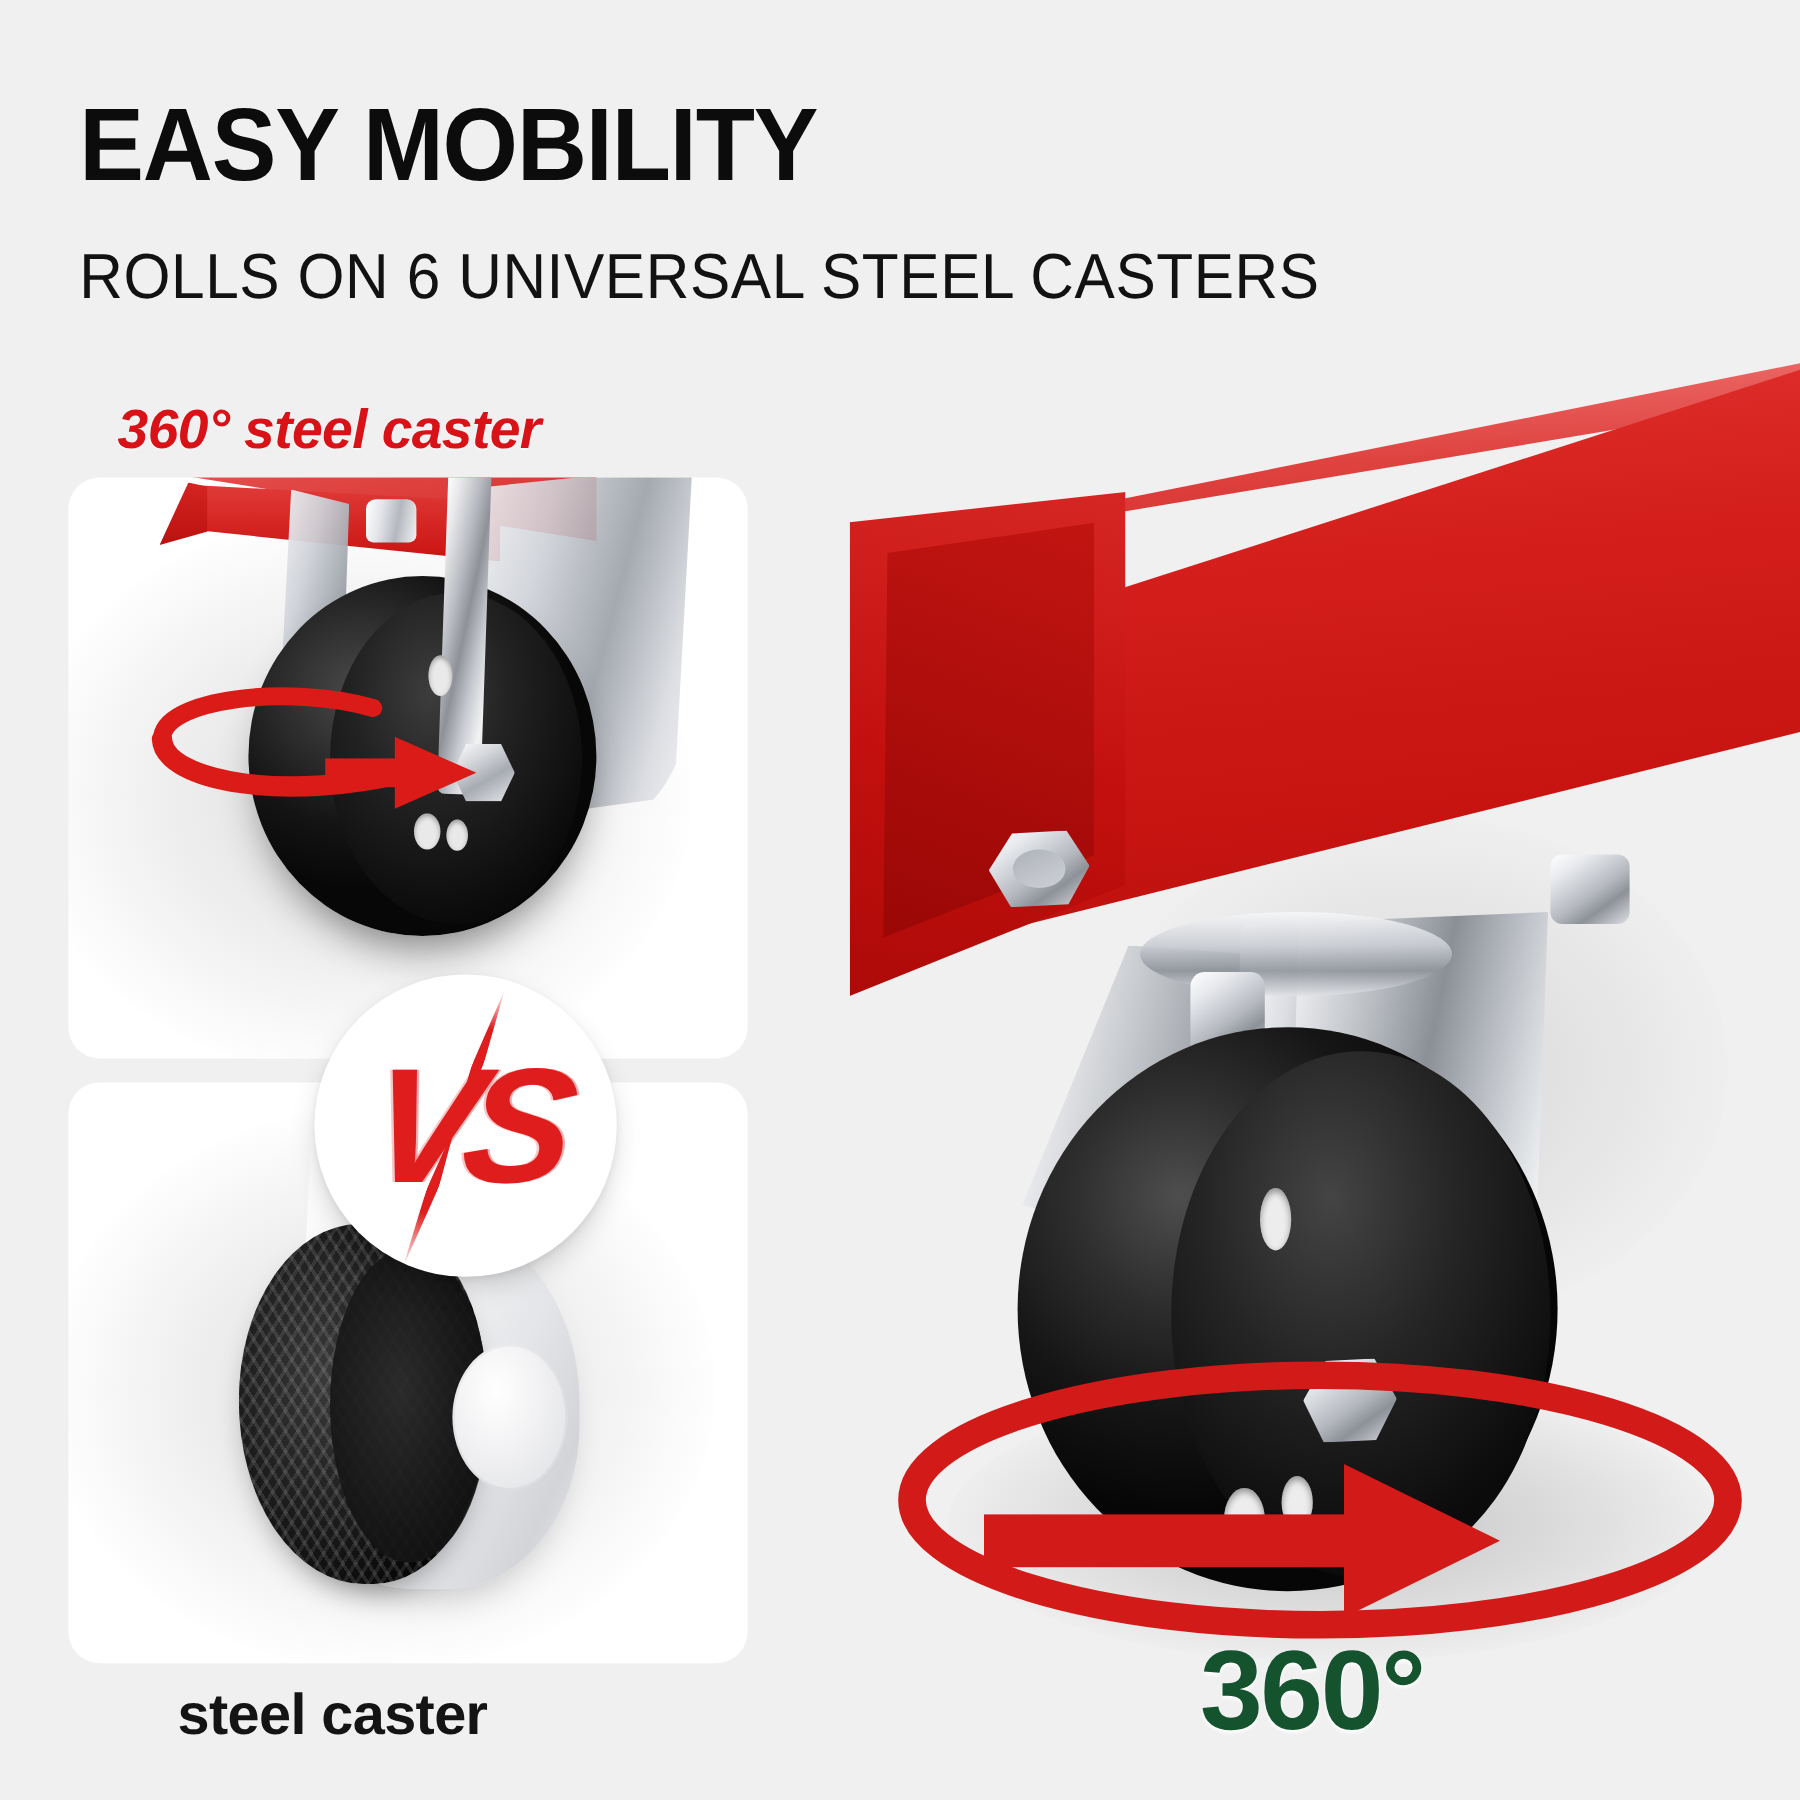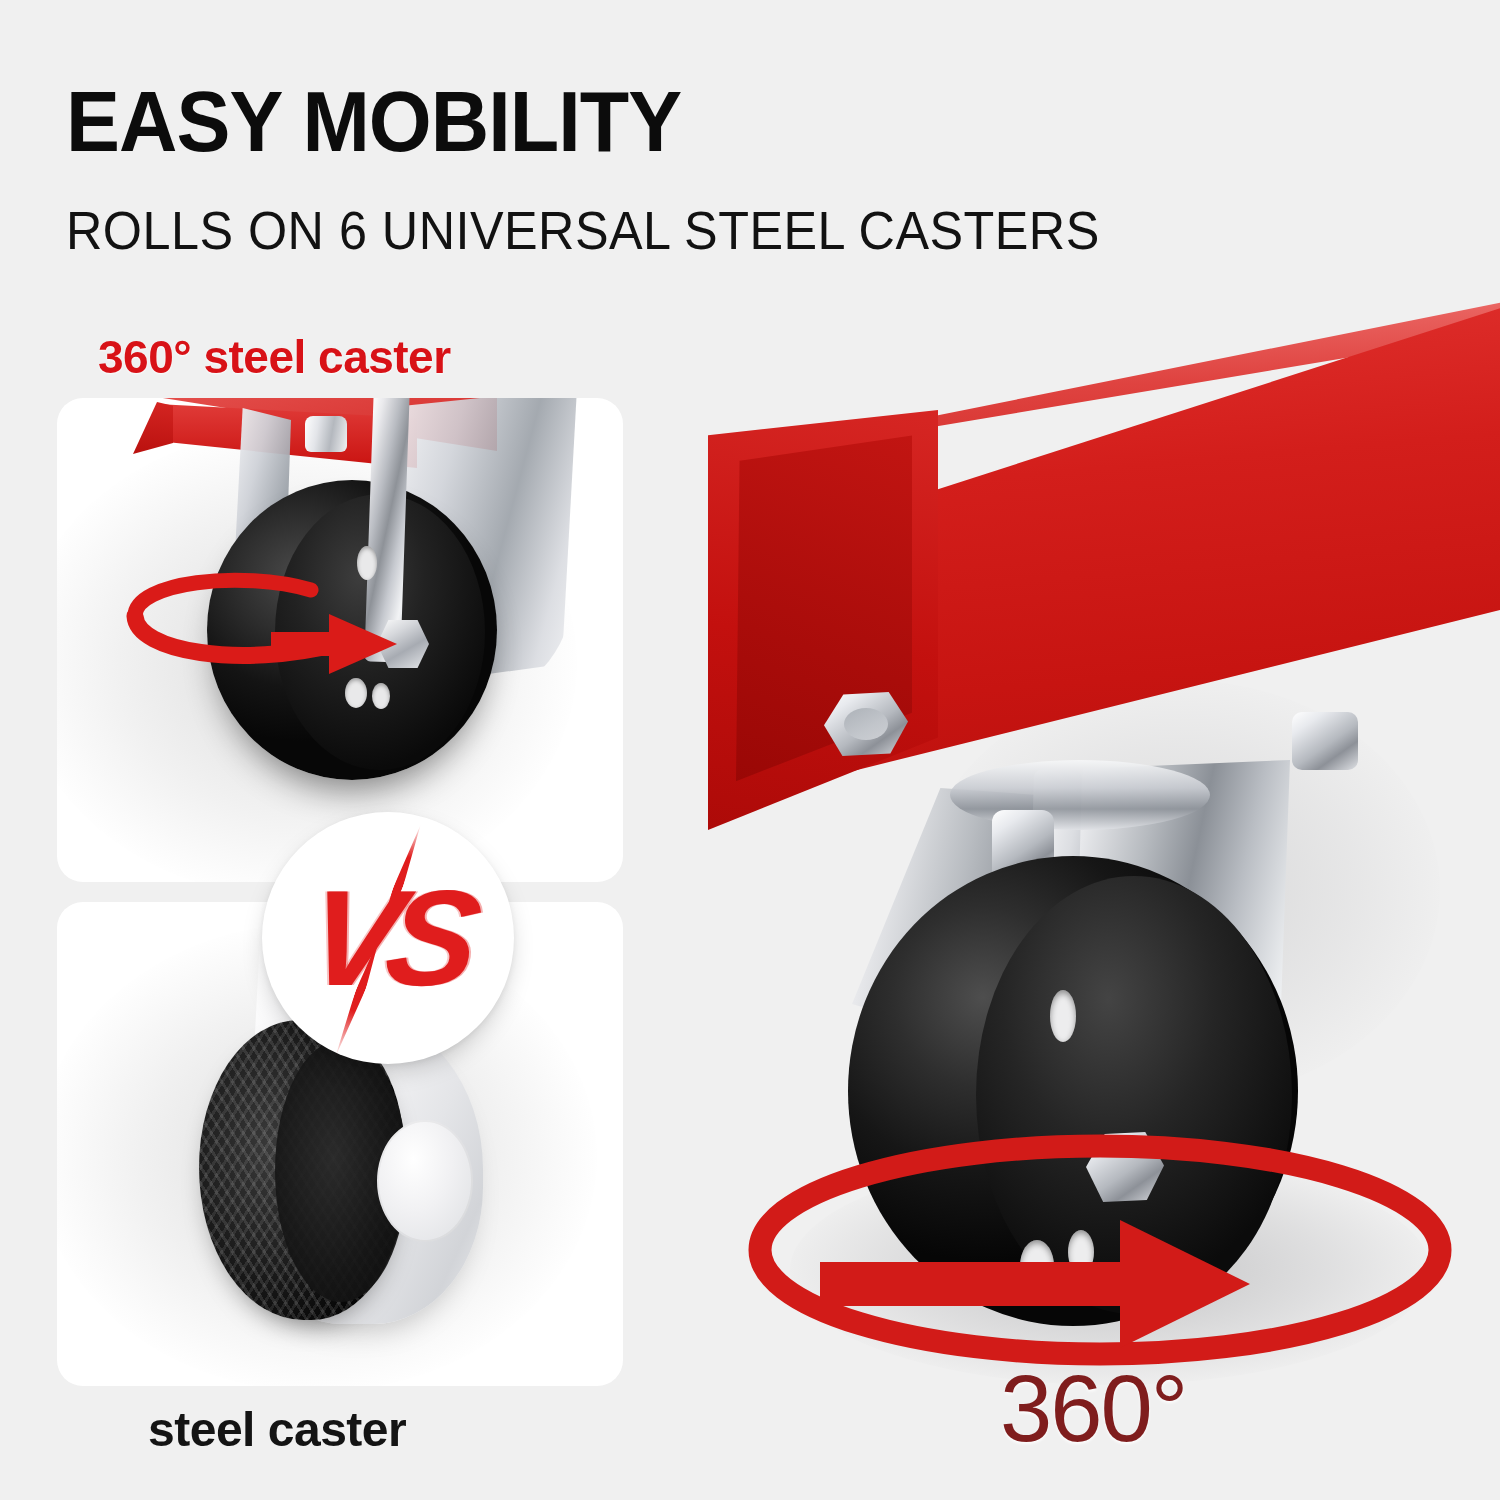--- a/index.html
+++ b/index.html
@@ -30,20 +30,21 @@
     transform:scaleX(.95);transform-origin:left center;
     white-space:nowrap;
   }
 
   
   .lbl-top{
     position:absolute;left:98px;top:330px;
     font-size:46px;font-weight:800;color:#d81217;
     letter-spacing:-.5px;white-space:nowrap;
     text-shadow:0 1px 2px rgba(255,255,255,.9);
+    font-style:italic;
   }
   .lbl-bottom{
     position:absolute;left:148px;top:1402px;
     font-size:48px;font-weight:800;color:#141414;
     letter-spacing:-.5px;white-space:nowrap;
   }
 
   
   .card{
     position:absolute;background:#ffffff;border-radius:26px;overflow:hidden;
@@ -198,21 +199,21 @@
     background:radial-gradient(ellipse 70% 68% at 42% 28%, #444 0%, #252525 48%, #0b0b0b 100%);
   }
   .m-hole{position:absolute;border-radius:50%;background:#ededee;box-shadow:inset 0 3px 6px rgba(0,0,0,.4);}
   .shadow-blob{
     position:absolute;border-radius:50%;
     background:radial-gradient(ellipse at center, rgba(90,90,95,.30) 0%, rgba(120,120,125,.14) 48%, rgba(255,255,255,0) 74%);
   }
 
   .big360{
     position:absolute;left:1000px;top:1355px;
-    font-size:94px;font-weight:400;color:#7f1d1d;
+    font-size:94px;font-weight:700;color:#14532d;
     letter-spacing:-2px;white-space:nowrap;
     text-shadow:0 2px 3px rgba(255,255,255,.85);
   }
 </style>
 </head>
 <body>
 
 <div id="stage">
 
   <div class="headline">EASY MOBILITY</div>

